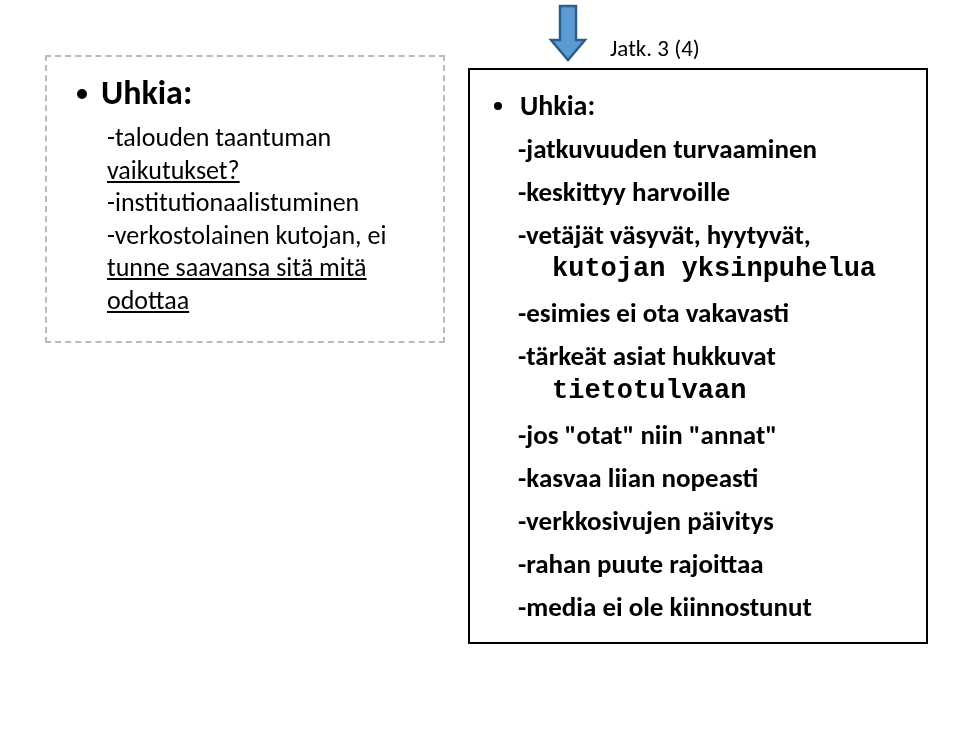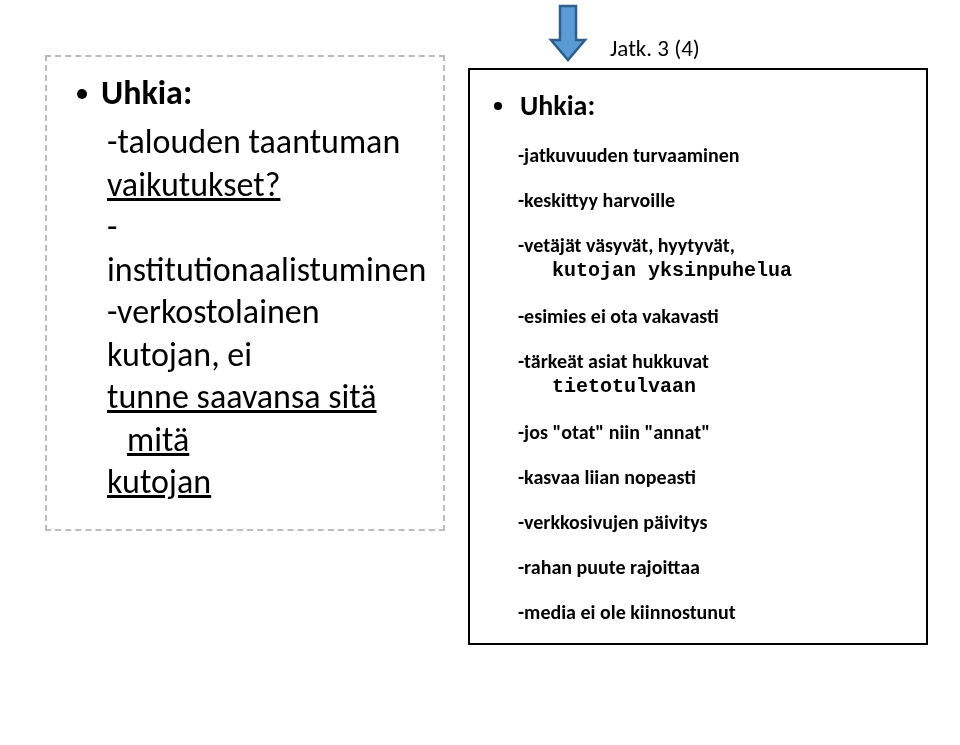--- a/index.html
+++ b/index.html
@@ -37,21 +37,21 @@
     display: inline-block;
     width: 10px;
     height: 10px;
     background: #000;
     border-radius: 50%;
     vertical-align: middle;
     margin-right: 14px;
     margin-top: -4px;
   }
   .left-box .sub {
-    font-size: 34px;
+    font-size: 26px;
     color: #000;
     line-height: 1.25;
     padding-left: 30px;
   }
   .left-box .indent {
     padding-left: 50px;
     text-indent: -20px;
     text-decoration: underline;
   }
   .jatk-label {
@@ -88,27 +88,27 @@
     display: inline-block;
     width: 8px;
     height: 8px;
     background: #000;
     border-radius: 50%;
     vertical-align: middle;
     margin-right: 18px;
     margin-top: -4px;
   }
   .right-box .item {
-    font-size: 20px;
+    font-size: 27px;
     font-weight: bold;
     color: #000;
     line-height: 1.3;
     padding-left: 34px;
     text-indent: -10px;
-    margin-top: 19px;
+    margin-top: 8px;
   }
   .right-box .item .cont {
     display: block;
     padding-left: 24px;
     text-indent: 0;
     font-family: Liberation Mono, monospace;
   }
 </style>
 </head>
 <body>
@@ -117,21 +117,21 @@
 
   <div class="left-box">
     <div class="heading-row">
       <span class="bullet-dot"></span><span>Uhkia:</span>
     </div>
     <div class="sub">-talouden taantuman</div>
     <div class="sub indent">vaikutukset?</div>
     <div class="sub">-institutionaalistuminen</div>
     <div class="sub">-verkostolainen kutojan, ei</div>
     <div class="sub indent">tunne saavansa sitä mitä</div>
-    <div class="sub indent">kutojan</div>
+    <div class="sub indent">odottaa</div>
   </div>
 
   <div class="jatk-label">Jatk. 3 (4)</div>
 
   <div class="arrow-wrap">
     <svg width="42" height="60" viewBox="0 0 42 60">
       <rect x="13" y="2" width="16" height="34" fill="#5b9bd5" stroke="#2e5e8a" stroke-width="2.5"></rect>
       <polygon points="4,36 38,36 21,56" fill="#5b9bd5" stroke="#2e5e8a" stroke-width="2.5"></polygon>
       <rect x="14.2" y="33" width="13.6" height="5" fill="#5b9bd5"></rect>
     </svg>

